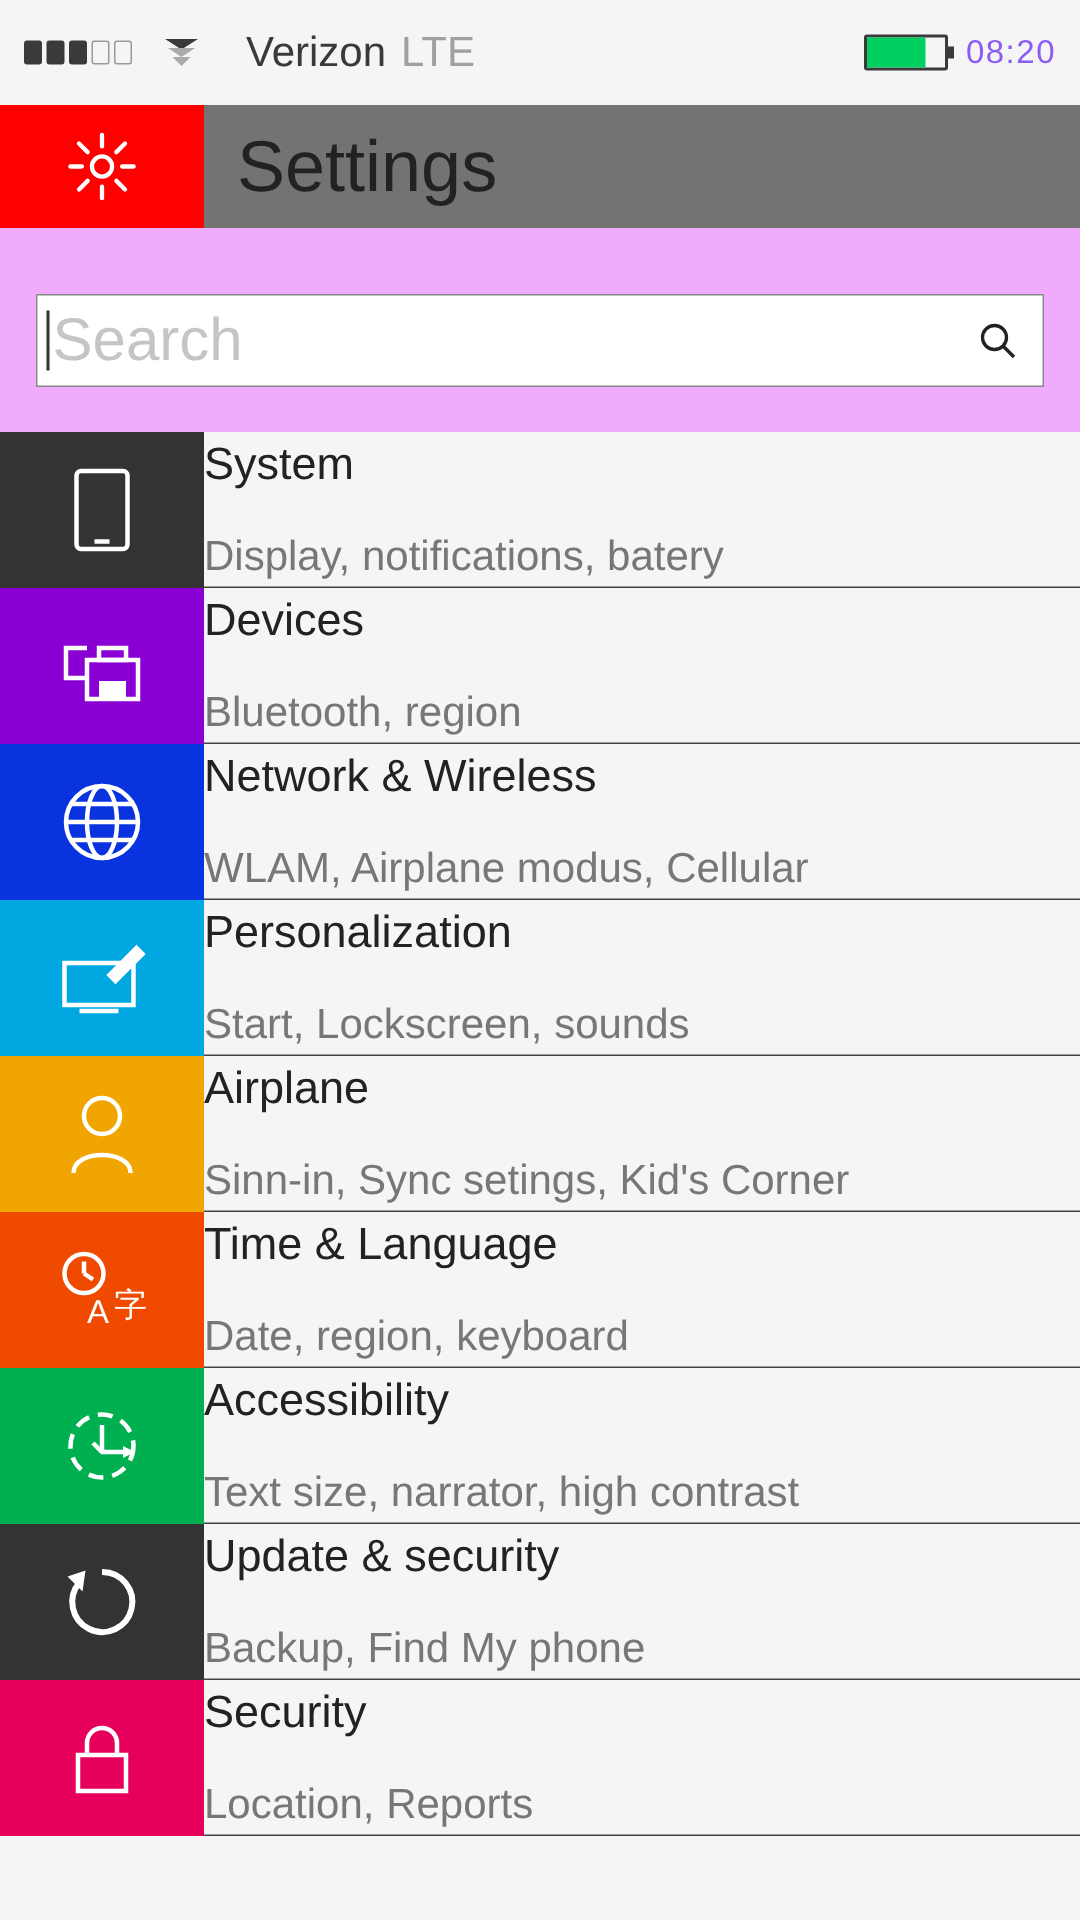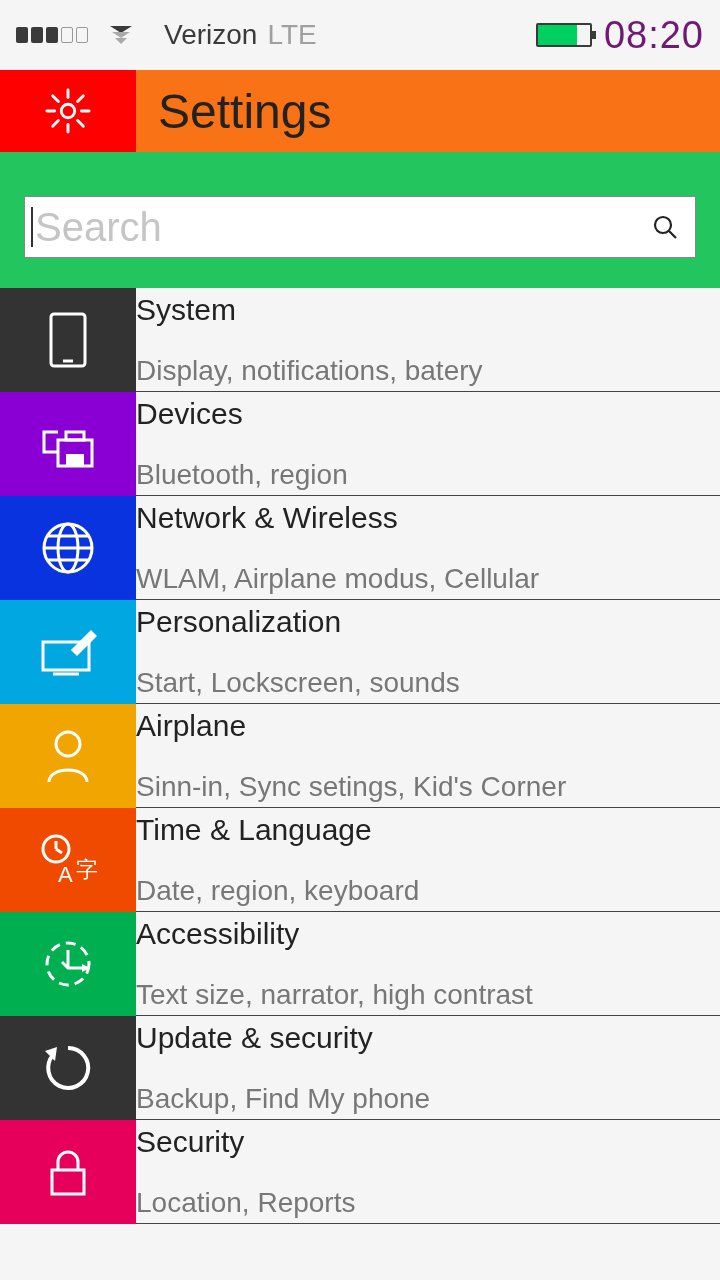--- a/index.html
+++ b/index.html
@@ -10,30 +10,30 @@
   .signal-bars { display: flex; gap: 3px; align-items: flex-end; }
   .sbar { width: 12px; background: #3a3a3a; border-radius: 2px; }
   .sbar.empty { background: transparent; border: 1.5px solid #999; }
   .wifi-icon { margin-left: 20px; }
   .carrier { margin-left: 30px; font-size: 28px; font-weight: 300; color: #3a3a3a; }
   .lte { margin-left: 10px; font-size: 28px; font-weight: 300; color: #a0a0a0; }
   .spacer { flex: 1; }
   .battery { width: 56px; height: 24px; border: 2px solid #3a3a3a; border-radius: 2px; position: relative; }
   .battery::after { content: ""; position: absolute; right: -6px; top: 6px; width: 4px; height: 8px; background: #3a3a3a; }
   .battery-fill { height: 100%; background: #00d060; width: 75%; }
-  .time { margin-left: 12px; font-size: 38px; font-weight: 300; color: #701a75; letter-spacing: 1px; }
+  .time { margin-left: 12px; font-size: 22px; font-weight: 300; color: #8b5cf6; letter-spacing: 1px; }
   
   
   .app-header { height: 82px; display: flex; }
   .header-icon { width: 136px; height: 100%; background: #ff0000; display: flex; align-items: center; justify-content: center; }
-  .header-title-bar { flex: 1; background: #f97316; display: flex; align-items: center; padding-left: 22px; }
+  .header-title-bar { flex: 1; background: #737373; display: flex; align-items: center; padding-left: 22px; }
   .header-title { font-size: 48px; font-weight: 400; color: #222; }
   
   
-  .search-wrap { padding: 44px 24px 30px 24px; background: #22c55e; }
+  .search-wrap { padding: 44px 24px 30px 24px; background: #f0abfc; }
   .search-box { height: 62px; border: 1px solid #888; background: #fff; display: flex; align-items: center; padding: 0 12px 0 6px; }
   .search-cursor { width: 2px; height: 40px; background: #333; margin-right: 2px; }
   .search-input { flex: 1; border: none; outline: none; font-size: 40px; font-weight: 300; color: #333; background: transparent; }
   .search-input::placeholder { color: #c5c5c5; }
   .search-btn { background: none; border: none; padding: 4px; cursor: pointer; }
   
   
   .settings-list { }
   .row { display: flex; height: 104px; }
   .row-icon { width: 136px; height: 100%; display: flex; align-items: center; justify-content: center; }

